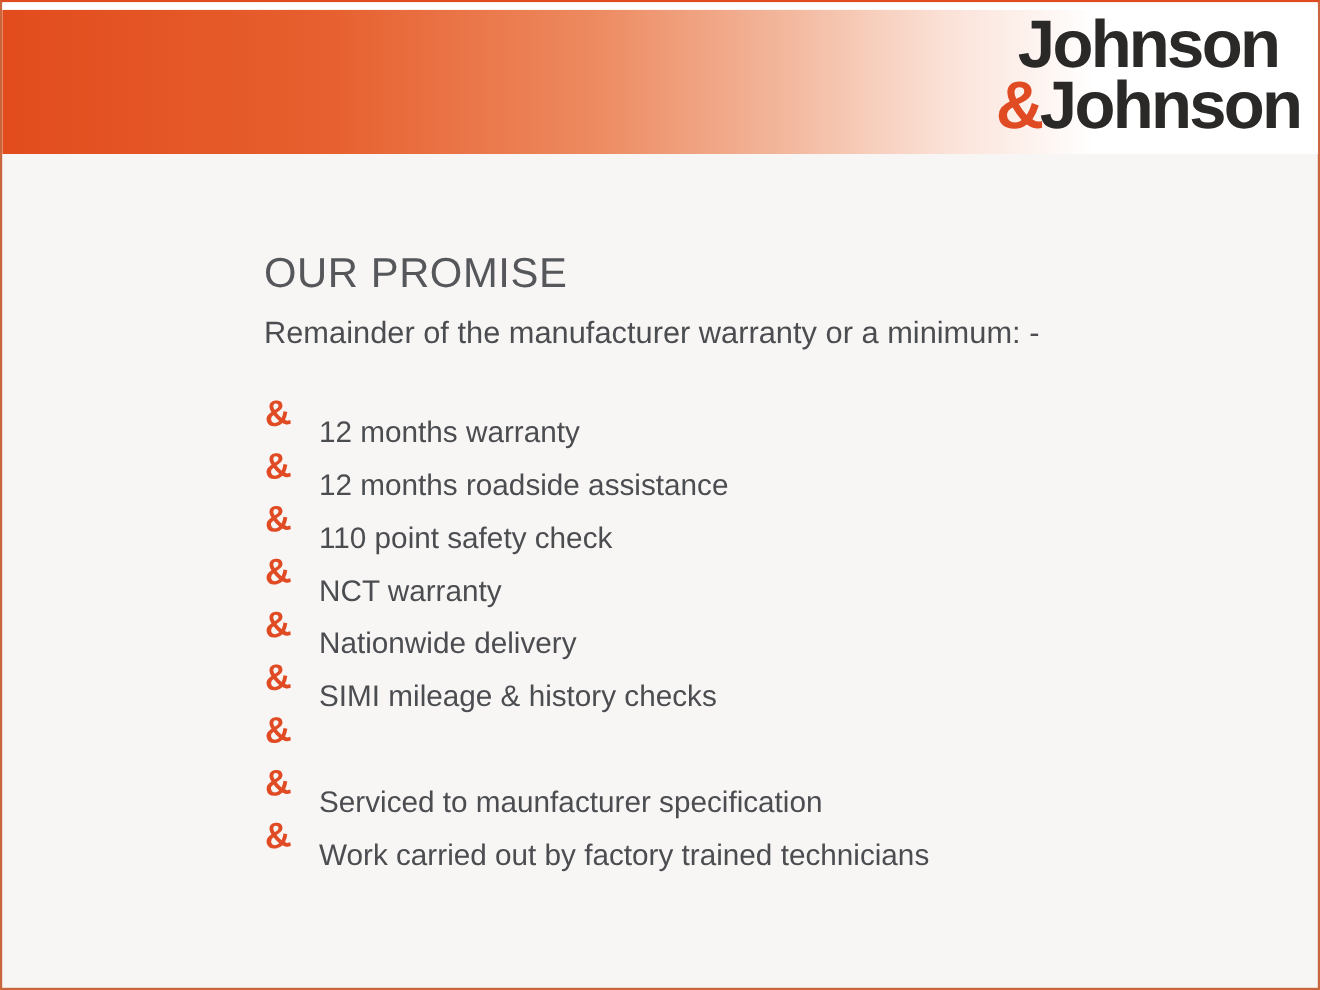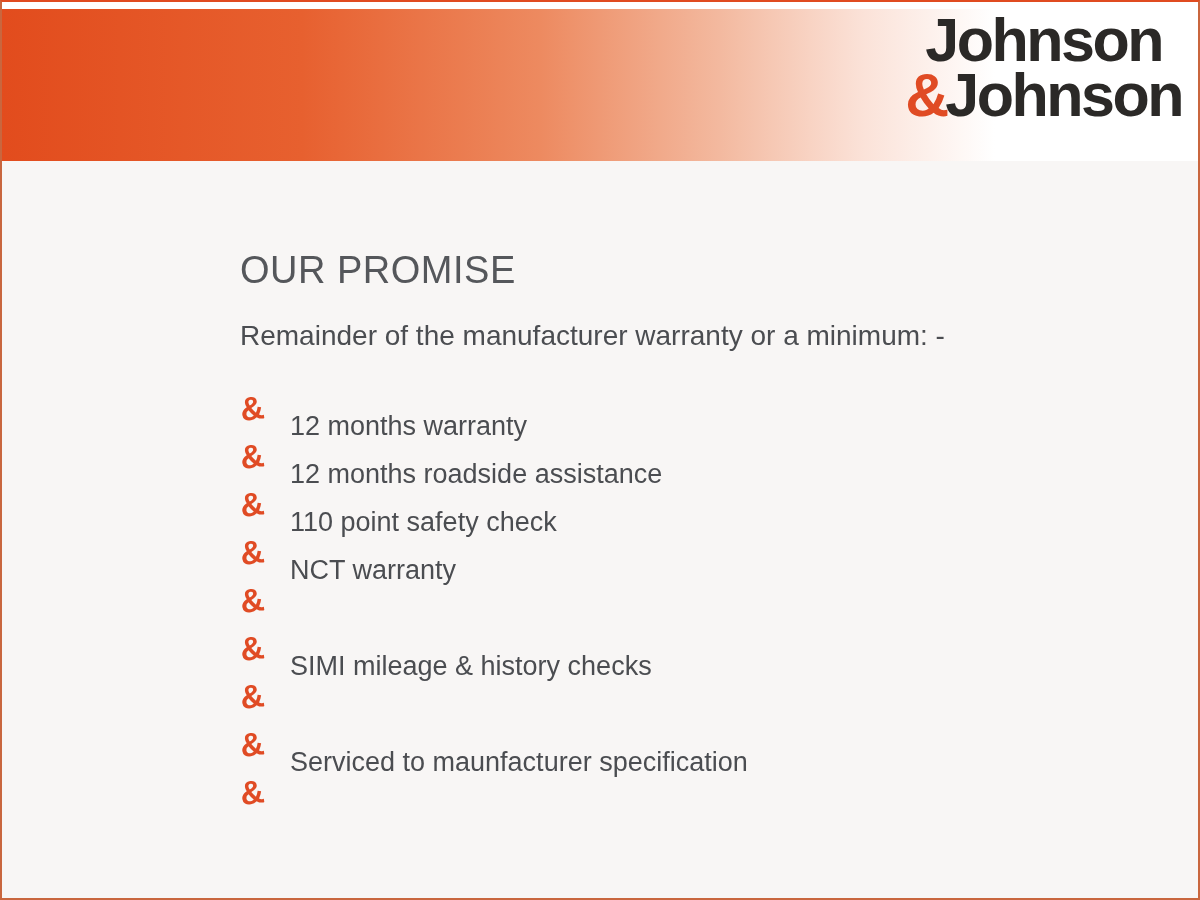--- a/index.html
+++ b/index.html
@@ -23,21 +23,21 @@
     border: 2px solid var(--border-orange);
     border-top-color: var(--border-top-orange);
     background: var(--background);
     overflow: hidden;
   }
   .banner-wrap {
     background: #ffffff;
     padding-top: 7px;
   }
   .banner {
-    height: 152px;
+    height: 131px;
     position: relative;
     background: linear-gradient(90deg,
       var(--banner-start) 0%,
       #e7602f 25%,
       #ed8a60 45%,
       #f3b99f 60%,
       #fbe2d8 72%,
       #ffffff 83%,
       #ffffff 100%);
   }
@@ -59,21 +59,21 @@
   .content {
     padding: 88px 40px 0 238px;
   }
   .title {
     font-size: 38px;
     font-weight: 400;
     letter-spacing: 0.5px;
     color: var(--heading-gray);
   }
   .subtitle {
-    margin-top: 28px;
+    margin-top: 16px;
     font-size: 28px;
     color: var(--text-dark);
   }
   .promise-list {
     list-style: none;
     margin-top: 30px;
   }
   .item {
     display: flex;
     align-items: center;
@@ -124,34 +124,36 @@
     <span class="label">110 point safety check</span>
   </li>
 
   <li class="item">
     <span class="bullet">&amp;</span>
     <span class="label">NCT warranty</span>
   </li>
 
   <li class="item">
     <span class="bullet">&amp;</span>
+    <span class="label">Nationwide delivery</span>
   </li>
 
   <li class="item">
     <span class="bullet">&amp;</span>
     <span class="label">SIMI mileage &amp; history checks</span>
   </li>
 
   <li class="item">
     <span class="bullet">&amp;</span>
   </li>
 
   <li class="item">
     <span class="bullet">&amp;</span>
     <span class="label">Serviced to maunfacturer specification</span>
   </li>
 
   <li class="item">
     <span class="bullet">&amp;</span>
+    <span class="label">Work carried out by factory trained technicians</span>
   </li>
 </ul>
   </div>
 </div>
 
 </body></html>

